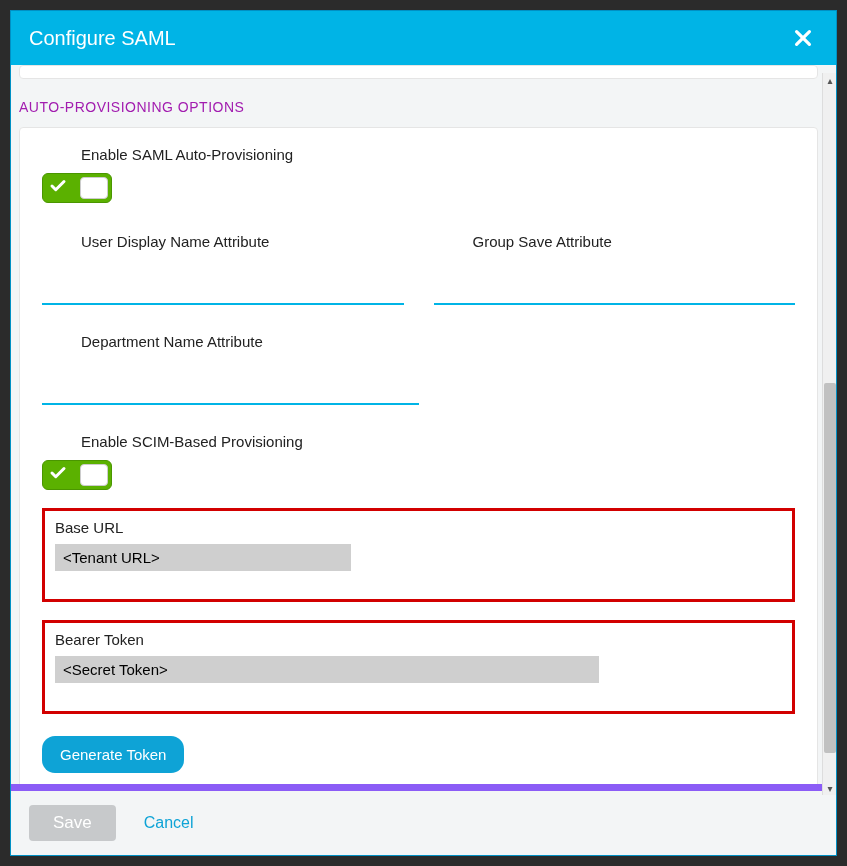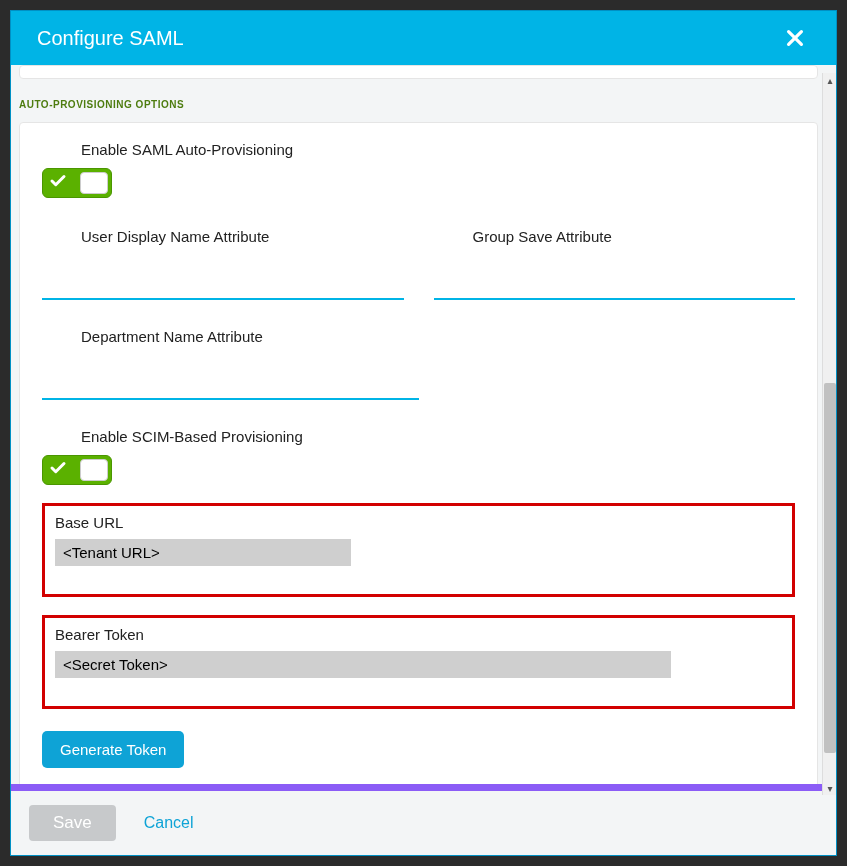--- a/index.html
+++ b/index.html
@@ -16,21 +16,21 @@
     height: 846px;
     background: #f3f5f6;
     border: 1px solid #0090c4;
     display: flex;
     flex-direction: column;
     position: relative;
   }
   .modal-header {
     background: #00b4e6;
     color: #fff;
-    padding: 14px 26px;
+    padding: 14px 18px;
     display: flex;
     align-items: center;
     justify-content: space-between;
   }
   .modal-header h1 {
     font-size: 20px;
     font-weight: 400;
   }
   .close-btn {
     background: none;
@@ -58,24 +58,24 @@
   .scroll-thumb {
     position:absolute; left:1px; width:12px; background:#c1c1c1; border-radius:2px;
   }
 
   .spacer-card {
     background:#fff; border:1px solid #e5e5e5; border-radius:4px;
     height:14px; margin: 0 0 20px 0;
   }
 
   .section-title {
-    color:#4d7c0f;
-    font-size:10px;
+    color:#a21caf;
+    font-size:14px;
     letter-spacing:0.5px;
-    font-weight:700;
+    font-weight:400;
     margin: 0 0 12px 0;
   }
 
   .panel {
     background:#fff;
     border:1px solid #e5e5e5;
     border-radius:4px;
     padding: 18px 22px 24px 22px;
   }
 
@@ -127,28 +127,28 @@
   .ro-label {
     font-size:15px; color:#222; margin-bottom:8px;
   }
   .ro-value {
     background:#cfcfcf;
     font-size:15px;
     padding:5px 8px;
     display:block;
   }
   .ro-narrow .ro-value { width: 296px; }
-  .ro-wide .ro-value   { width: 616px; }
+  .ro-wide .ro-value   { width: 544px; }
 
   .gen-btn {
     margin-top:22px;
     background:#0ea3d6;
     color:#fff;
     border:none;
-    border-radius:5px;
+    border-radius:13px;
     padding:10px 18px;
     font-size:15px;
     cursor:pointer;
   }
 
   .modal-footer {
     padding:14px 18px;
     display:flex;
     align-items:center;
     gap:28px;

